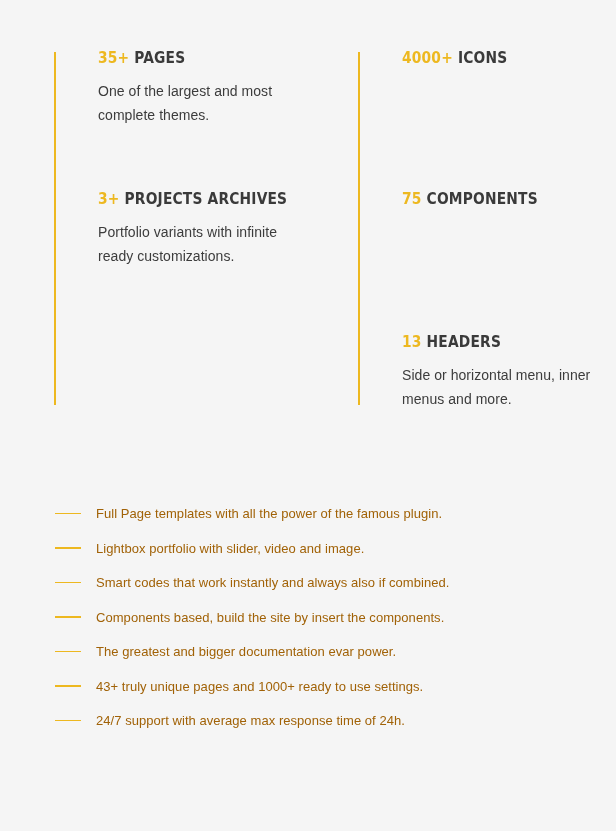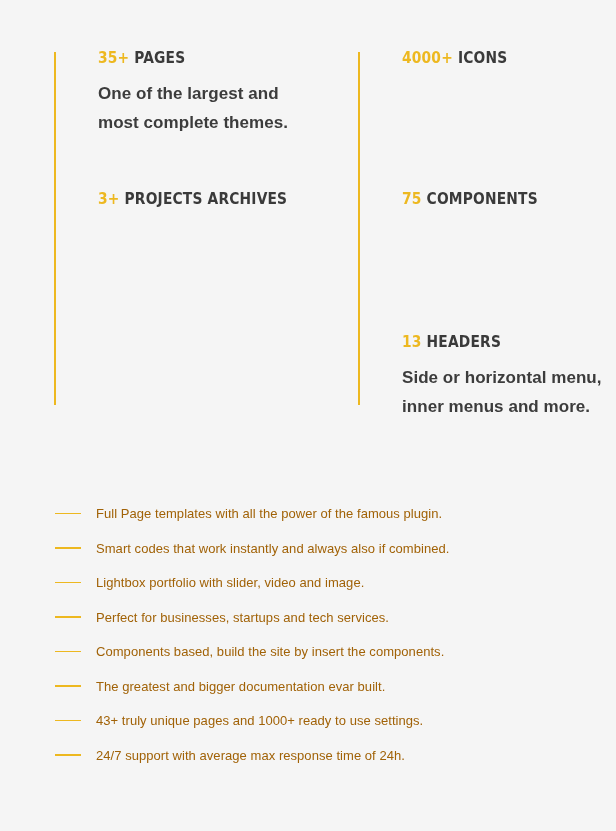--- a/index.html
+++ b/index.html
@@ -60,22 +60,22 @@
     margin: 0;
     line-height: 1.2;
     white-space: nowrap;
     transform: scaleX(0.93);
     transform-origin: left center;
   }
   .feature-heading .metric {
     color: #edb820;
   }
   .feature-desc {
-    font-size: 17px;
-    font-weight: 700;
+    font-size: 14px;
+    font-weight: 400;
     color: #3c3c3c;
     line-height: 1.72;
     margin: 11px 0 0 0;
     max-width: 210px;
     letter-spacing: 0.05px;
   }
 
   
   #benefits-list {
     position: absolute;
@@ -113,20 +113,21 @@
   <div class="feature-column" id="feature-column-left">
     <div class="column-rule"></div>
 
     <div class="feature-block pos-0">
       <h3 class="feature-heading"><span class="metric">35+</span> <span class="label">PAGES</span></h3>
       <p class="feature-desc">One of the largest and most complete themes.</p>
     </div>
 
     <div class="feature-block pos-1">
       <h3 class="feature-heading"><span class="metric">3+</span> <span class="label">PROJECTS ARCHIVES</span></h3>
+      <p class="feature-desc">Portfolio variants with infinite ready customizations.</p>
     </div>
 
   </div>
 
   <div class="feature-column" id="feature-column-right">
     <div class="column-rule"></div>
 
     <div class="feature-block pos-0">
       <h3 class="feature-heading"><span class="metric">4000+</span> <span class="label">ICONS</span></h3>
     </div>
@@ -143,37 +144,33 @@
 
 </section>
 
 <ul id="benefits-list" style="list-style:none;margin:0;padding:0;">
   <li class="benefit-item">
     <span class="benefit-dash"></span>
     <span class="benefit-text">Full Page templates with all the power of the famous plugin.</span>
   </li>
   <li class="benefit-item">
     <span class="benefit-dash"></span>
-    <span class="benefit-text">Smart codes that work instantly and always also if combined.</span>
-  </li>
-  <li class="benefit-item">
-    <span class="benefit-dash"></span>
     <span class="benefit-text">Lightbox portfolio with slider, video and image.</span>
   </li>
   <li class="benefit-item">
     <span class="benefit-dash"></span>
-    <span class="benefit-text">Perfect for businesses, startups and tech services.</span>
+    <span class="benefit-text">Smart codes that work instantly and always also if combined.</span>
   </li>
   <li class="benefit-item">
     <span class="benefit-dash"></span>
     <span class="benefit-text">Components based, build the site by insert the components.</span>
   </li>
   <li class="benefit-item">
     <span class="benefit-dash"></span>
-    <span class="benefit-text">The greatest and bigger documentation evar built.</span>
+    <span class="benefit-text">The greatest and bigger documentation evar power.</span>
   </li>
   <li class="benefit-item">
     <span class="benefit-dash"></span>
     <span class="benefit-text">43+ truly unique pages and 1000+ ready to use  settings.</span>
   </li>
   <li class="benefit-item">
     <span class="benefit-dash"></span>
     <span class="benefit-text">24/7 support with average max response time of 24h.</span>
   </li>
 </ul>

